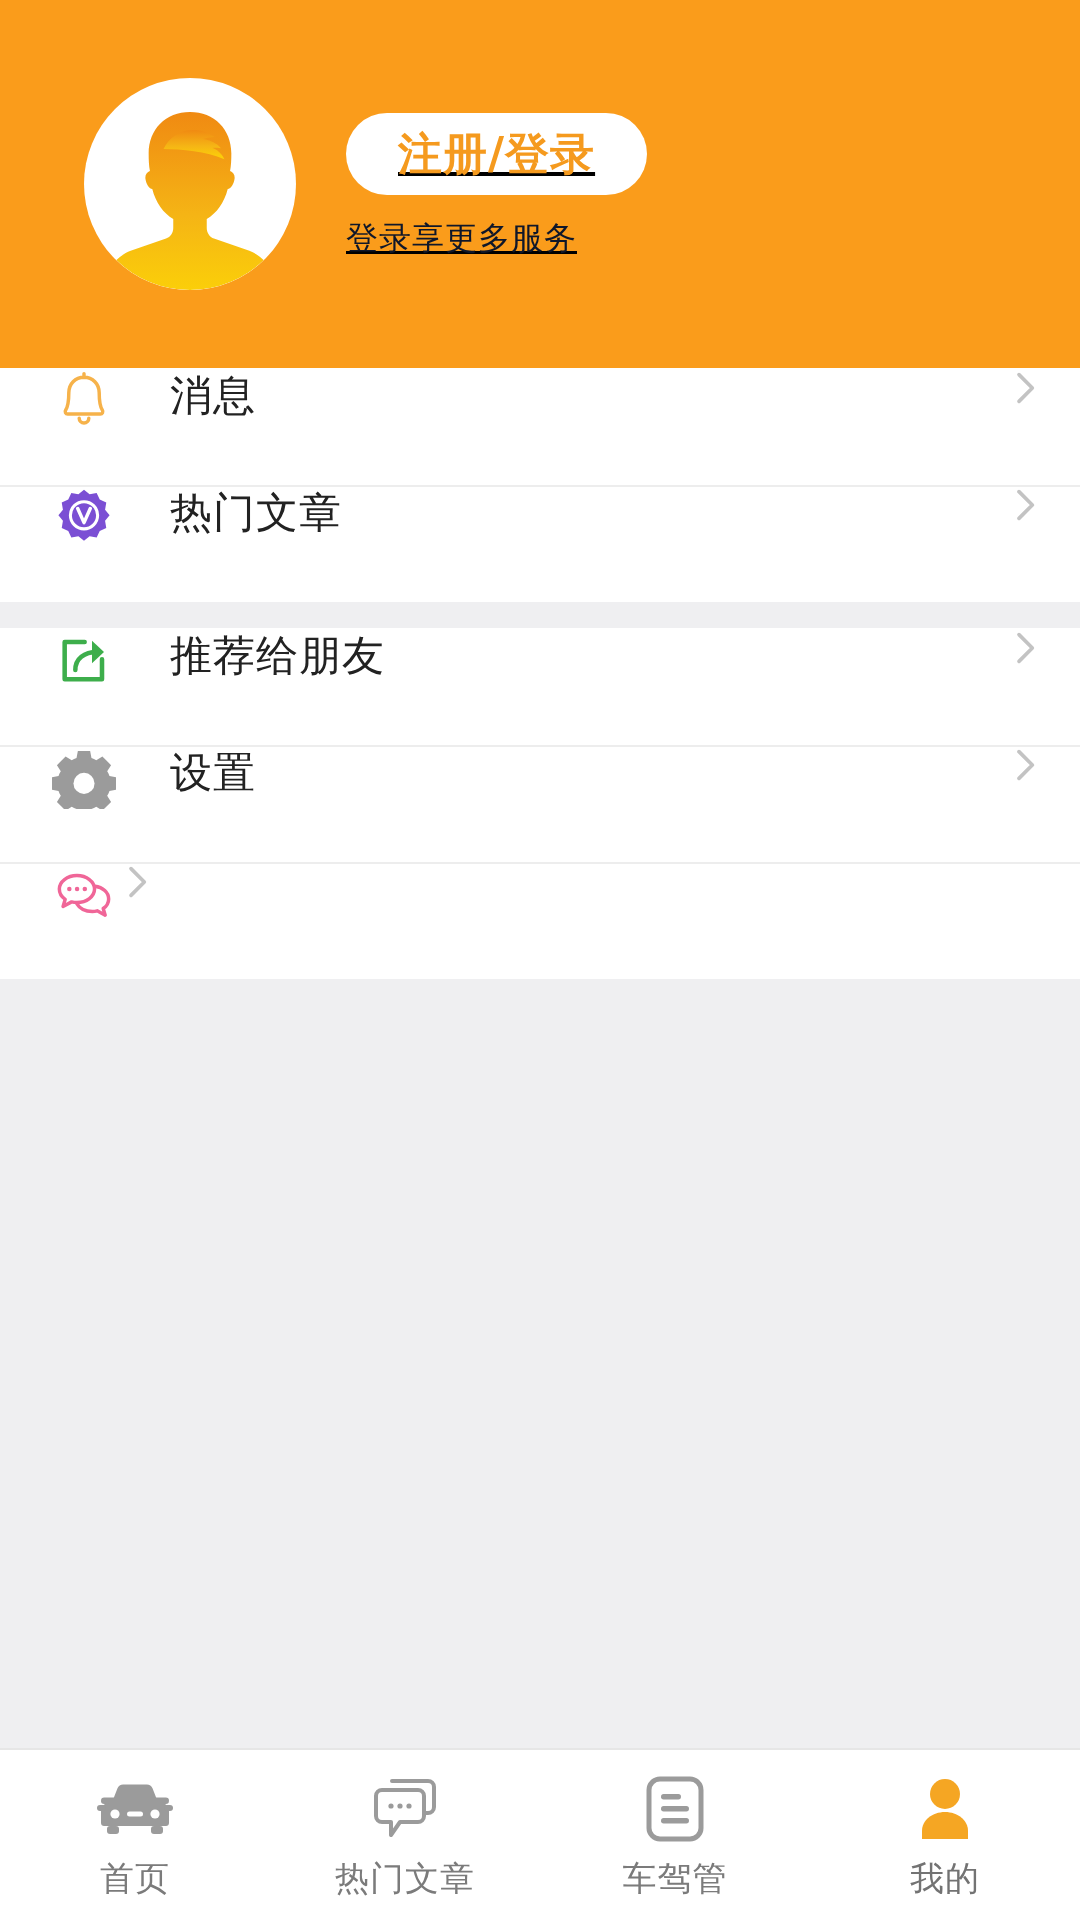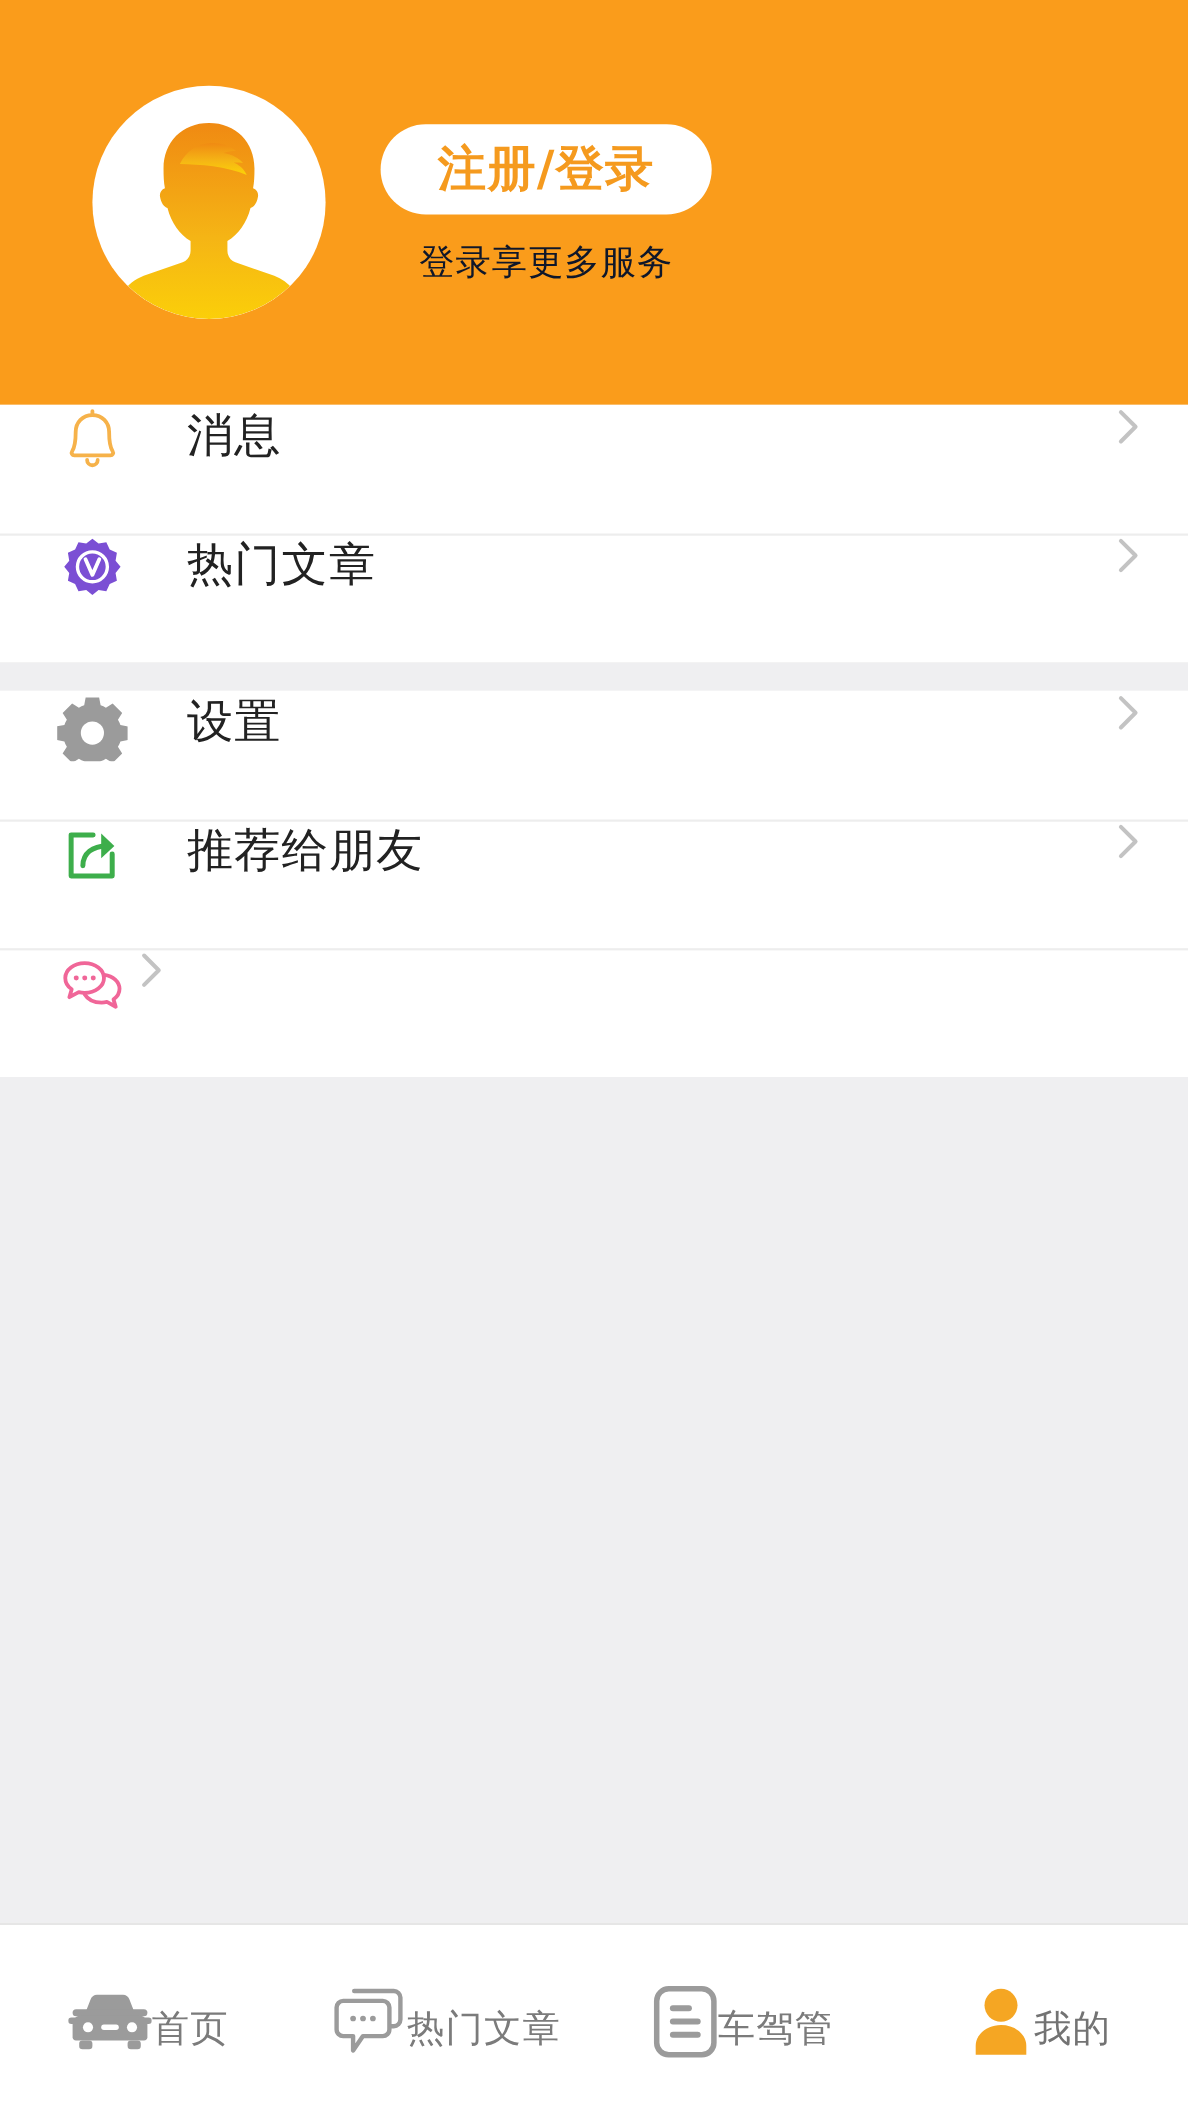--- a/index.html
+++ b/index.html
@@ -28,22 +28,23 @@
     position:relative;
     overflow:hidden;
     flex:0 0 auto;
   }
   .avatar svg { position:absolute; left:0; top:0; width:100%; height:100%; }
 
   .header-right {
     margin-left:50px;
     display:flex;
     flex-direction:column;
-    align-items:center;
+    align-items:flex-start;
     margin-top:6px;
+    text-decoration:underline;
   }
   .login-btn {
     background:#FFFFFF;
     border-radius:48px;
     padding:16px 52px;
     color:#F59A1E;
     font-size:44px;
     font-weight:bold;
     letter-spacing:1px;
     line-height:1.15;
@@ -97,21 +98,21 @@
   .tabbar {
     height:172px;
     background:#FFFFFF;
     display:flex;
     flex:0 0 auto;
     border-top:2px solid #E6E6E6;
   }
   .tab {
     flex:1 1 0;
     display:flex;
-    flex-direction:row;
+    flex-direction:column;
     align-items:center;
     justify-content:center;
     padding-top:6px;
   }
   .tab-icon { height:70px; display:flex; align-items:center; justify-content:center; }
   .tab-icon svg { display:block; }
   .tab-label {
     margin-top:12px;
     font-size:34px;
     color:#7B7B7B;
@@ -185,42 +186,42 @@
     </div>
 
   </div>
 
   <div class="menu-gap"></div>
 
   <div class="menu-group">
 
     <div class="menu-row">
       <span class="row-icon">
-        <svg viewBox="0 0 48 48">
-          <path fill="#9B9B9B" d="M28.6 4.5h-9.2l-1 5.3c-1.3.4-2.5 1-3.6 1.7l-4.6-2.9-6.5 6.5 2.9 4.6c-.7 1.1-1.3 2.3-1.7 3.6l-5.3 1v9.2l5.3 1c.4 1.3 1 2.5 1.7 3.6l-2.9 4.6 6.5 6.5 4.6-2.9c1.1.7 2.3 1.3 3.6 1.7l1 5.3h9.2l1-5.3c1.3-.4 2.5-1 3.6-1.7l4.6 2.9 6.5-6.5-2.9-4.6c.7-1.1 1.3-2.3 1.7-3.6l5.3-1v-9.2l-5.3-1c-.4-1.3-1-2.5-1.7-3.6l2.9-4.6-6.5-6.5-4.6 2.9c-1.1-.7-2.3-1.3-3.6-1.7l-1-5.3z"></path>
-          <circle cx="24" cy="28.8" r="7.9" fill="#FFFFFF"></circle>
-        </svg>
-      </span>
-      <span class="row-label">设置</span>
-      <span class="chevron">
-        <svg viewBox="0 0 24 24" fill="none" stroke="#B9B9B9" stroke-width="2.2" stroke-linecap="round" stroke-linejoin="round">
-            <path d="M9 4l8 8-8 8"></path>
-          </svg>
-      </span>
-    </div>
-
-    <div class="menu-row">
-      <span class="row-icon">
         <svg viewBox="0 0 48 48" fill="none" stroke="#3DAE4B" stroke-width="3.4" stroke-linecap="round" stroke-linejoin="round">
           <path d="M24.5 10.5H9.5v28h28v-15"></path>
           <path d="M17.5 31.5c0-8.5 6.5-13.5 16.5-13.5"></path>
           <path d="M30 9.5l9 8.5-9 8.5v-17z" fill="#3DAE4B" stroke="none"></path>
         </svg>
       </span>
       <span class="row-label">推荐给朋友</span>
+      <span class="chevron">
+        <svg viewBox="0 0 24 24" fill="none" stroke="#B9B9B9" stroke-width="2.2" stroke-linecap="round" stroke-linejoin="round">
+            <path d="M9 4l8 8-8 8"></path>
+          </svg>
+      </span>
+    </div>
+
+    <div class="menu-row">
+      <span class="row-icon">
+        <svg viewBox="0 0 48 48">
+          <path fill="#9B9B9B" d="M28.6 4.5h-9.2l-1 5.3c-1.3.4-2.5 1-3.6 1.7l-4.6-2.9-6.5 6.5 2.9 4.6c-.7 1.1-1.3 2.3-1.7 3.6l-5.3 1v9.2l5.3 1c.4 1.3 1 2.5 1.7 3.6l-2.9 4.6 6.5 6.5 4.6-2.9c1.1.7 2.3 1.3 3.6 1.7l1 5.3h9.2l1-5.3c1.3-.4 2.5-1 3.6-1.7l4.6 2.9 6.5-6.5-2.9-4.6c.7-1.1 1.3-2.3 1.7-3.6l5.3-1v-9.2l-5.3-1c-.4-1.3-1-2.5-1.7-3.6l2.9-4.6-6.5-6.5-4.6 2.9c-1.1-.7-2.3-1.3-3.6-1.7l-1-5.3z"></path>
+          <circle cx="24" cy="28.8" r="7.9" fill="#FFFFFF"></circle>
+        </svg>
+      </span>
+      <span class="row-label">设置</span>
       <span class="chevron">
         <svg viewBox="0 0 24 24" fill="none" stroke="#B9B9B9" stroke-width="2.2" stroke-linecap="round" stroke-linejoin="round">
             <path d="M9 4l8 8-8 8"></path>
           </svg>
       </span>
     </div>
 
     <div class="menu-row">
       <span class="row-icon">
         <svg viewBox="0 0 48 48" fill="none" stroke="#F06698" stroke-width="2.6" stroke-linecap="round" stroke-linejoin="round">

